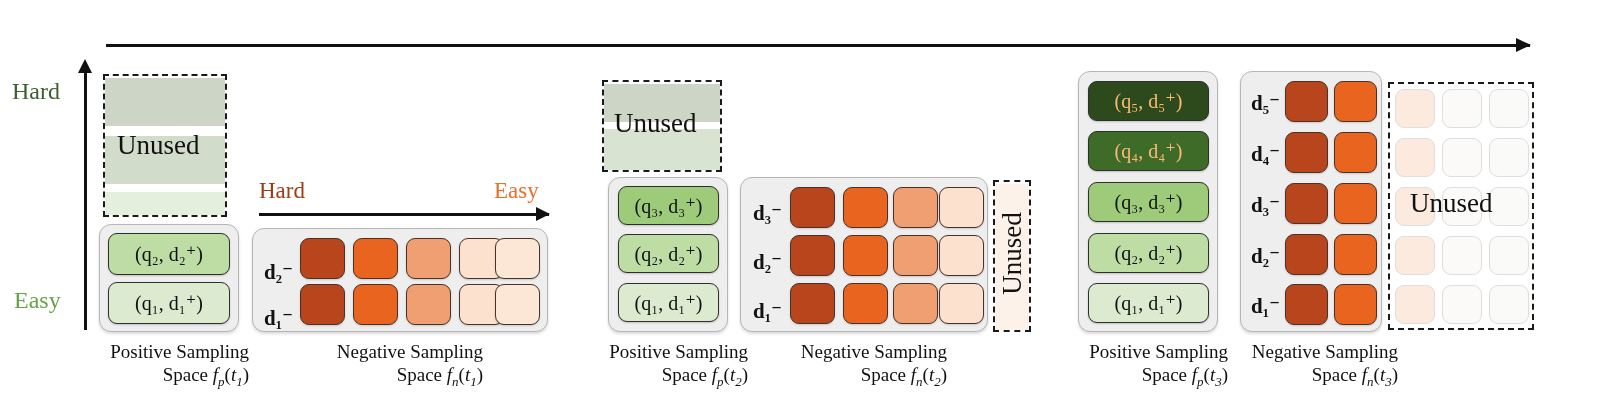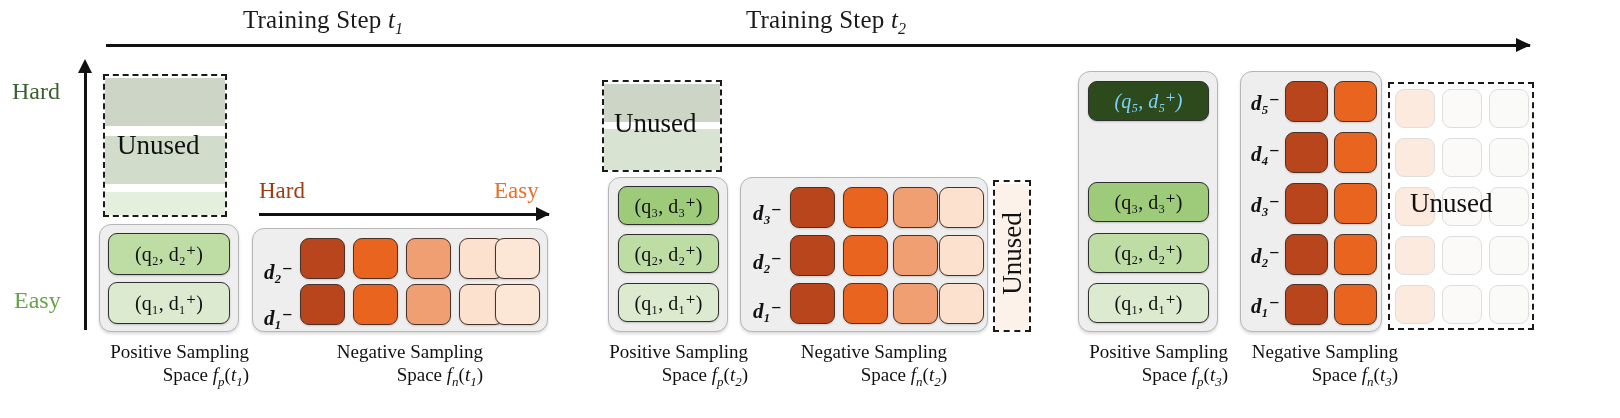--- a/index.html
+++ b/index.html
@@ -95,32 +95,31 @@
     position: absolute;
     border: 1.6px solid #2f2f2f;
     border-radius: 9px;
     display: flex;
     align-items: center;
     justify-content: center;
     font-size: 20px;
     color: #111;
     box-shadow: 0 1px 2px rgba(0,0,0,.2);
   }
-  .pos-item.lighttext { color: #7dd3fc; font-style: italic; }
+  .pos-item.lighttext { color: #fdba74; }
   .neg-cell {
     position: absolute;
     border: 1.6px solid #4a3228;
     border-radius: 9px;
     box-shadow: 0 1px 2px rgba(0,0,0,.16);
   }
   .neg-cell.ghost { border-color: #dedede; box-shadow: none; }
   .dlabel {
     position: absolute;
     font-size: 21px;
-    font-style: italic;
     font-weight: 700;
     color: #111;
     white-space: nowrap;
   }
 
   
   .unused-box {
     position: absolute;
     border: 2.4px dashed #1a1a1a;
     background: #ffffff;
@@ -148,24 +147,20 @@
     white-space: nowrap;
   }
   .caption i { font-style: italic; }
   .caption sub { font-size: 13px; font-style: italic; }
 </style>
 </head>
 <body>
 
 <div id="root">
 
-  <div class="step-title" style="left:243px; top:6px;">
-    Training Step <span class="sub">t<sub>1</sub></span>
-  </div>
-  <div class="step-title" style="left:746px; top:6px;">Training Step <span class="sub">t<sub>2</sub></span></div>
   <div class="timeline"></div>
 
   <div class="vaxis"></div>
   <div class="axis-lbl hard-g" style="left:12px; top:78px;">Hard</div>
   <div class="axis-lbl easy-g" style="left:14px; top:287px;">Easy</div>
 
   <div class="unused-box" style="left:103px; top:74px; width:124px; height:143px;">
     <div class="unused-band" style="top:2px;  height:48px; background:#ccd5c6;"></div>
     <div class="unused-band" style="top:60px; height:48px; background:#d2dccb;"></div>
     <div class="unused-band" style="top:116px;height:45px; background:#e5efdd;"></div>
@@ -247,20 +242,21 @@
     Space <i>f<sub>n</sub></i>(<i>t<sub>2</sub></i>)
   </div>
 
   <div class="unused-box" style="left:993px; top:180px; width:38px; height:152px;">
     <div class="unused-band" style="top:2px; height:148px; background:#fdf2ea;"></div>
   </div>
   <div class="unused-word vert" style="left:956px; top:238px; width:112px; text-align:center;">Unused</div>
 
   <div class="panel" style="left:1078px; top:71px; width:140px; height:261px;">
     <div class="pos-item lighttext" style="left:9px; top:9px;   width:121px; height:40px; background:#2c4a1c;">(q₅, d₅⁺)</div>
+    <div class="pos-item lighttext" style="left:9px; top:59px;  width:121px; height:40px; background:#3f6b28;">(q₄, d₄⁺)</div>
     <div class="pos-item" style="left:9px; top:110px; width:121px; height:40px; background:#9dcb7a;">(q₃, d₃⁺)</div>
     <div class="pos-item" style="left:9px; top:161px; width:121px; height:40px; background:#bedda4;">(q₂, d₂⁺)</div>
     <div class="pos-item" style="left:9px; top:211px; width:121px; height:40px; background:#dcead0;">(q₁, d₁⁺)</div>
   </div>
   <div class="caption" style="left:1068px; top:340px; width:160px;">
     <span>Positive Sampling</span><br>
     Space <i>f<sub>p</sub></i>(<i>t<sub>3</sub></i>)
   </div>
 
   <div class="panel" style="left:1240px; top:71px; width:142px; height:261px;">

